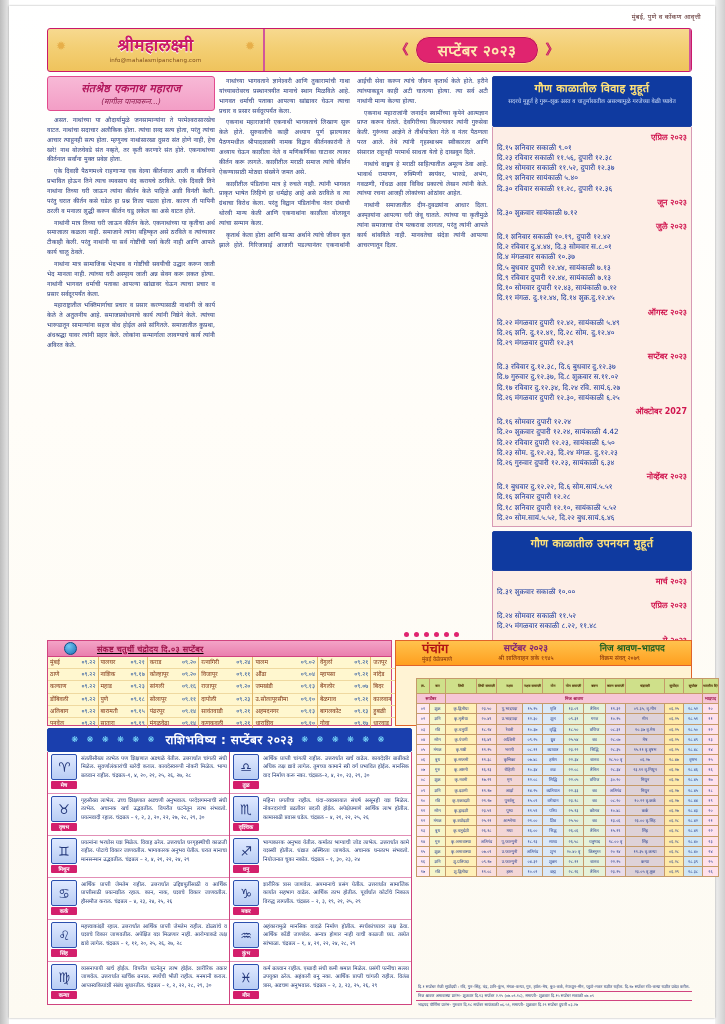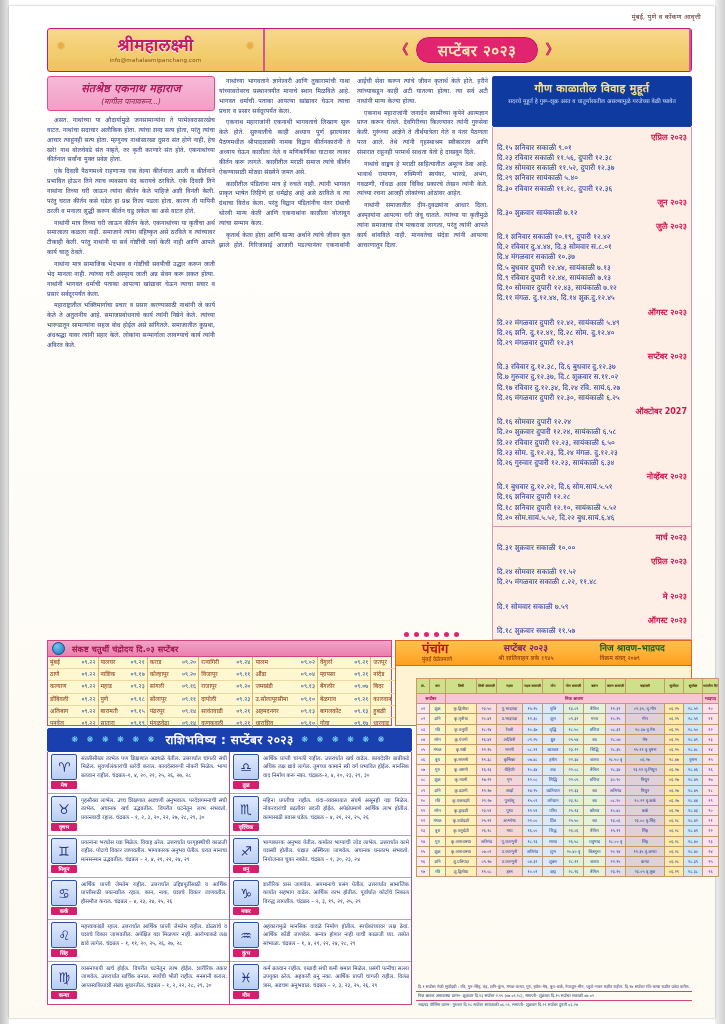--- a/index.html
+++ b/index.html
@@ -84,21 +84,21 @@
     padding:2px 4px 3px;
   }
   .m-month{font-size:8px;font-weight:bold;color:#d0164f;text-align:right;margin:2px 0 1px;}
   .m-line{font-size:7.2px;color:#12349a;line-height:1.42;}
 
   
   .lower{position:absolute;left:38px;top:634px;width:645px;height:86px;display:flex;gap:3px;}
   .sank{width:345px;border:1.2px solid #d0447f;background:#fff7cf;box-sizing:border-box;}
   .sank-head{
     background:linear-gradient(180deg,#f3a3c6,#ea7fae);border-bottom:1px solid #d0447f;
-    display:flex;align-items:center;gap:7px;padding:1px 4px;
+    display:flex;align-items:center;gap:20px;padding:1px 16px;text-decoration:underline;
   }
   .sank-head .globe{
     width:11px;height:11px;border-radius:50%;
     background:radial-gradient(circle at 35% 30%,#6fc7f2,#1f6fb5);
     border:1px solid #0e4f86;flex:none;
   }
   .sank-head .t{font-size:8px;font-weight:bold;color:#9c1248;letter-spacing:.2px;}
   .citygrid{display:flex;}
   .citycol{flex:1;border-right:1px solid #e0b66a;}
   .citycol:last-child{border-right:none;}
@@ -255,31 +255,34 @@
             <div class="m-line">दि.२२ मंगळवार दुपारी १२.४२, सायंकाळी ५.४९</div>
             <div class="m-line">दि.२६ शनि. दु.१२.४१, दि.२८ सोम. दु.१२.४०</div>
             <div class="m-line">दि.२९ मंगळवार दुपारी १२.३९</div>
             <div class="m-month">सप्टेंबर २०२३</div>
             <div class="m-line">दि.३ रविवार दु.१२.३८, दि.६ बुधवार दु.१२.३७</div>
             <div class="m-line">दि.७ गुरुवार दु.१२.३७, दि.८ शुक्रवार स.११.०२</div>
             <div class="m-line">दि.१७ रविवार दु.१२.३४, दि.२४ रवि. सायं.६.२७</div>
             <div class="m-line">दि.२६ मंगळवार दुपारी १२.३०, सायंकाळी ६.२५</div>
             <div class="m-month">ऑक्टोबर 2027</div>
             <div class="m-line">दि.१६ सोमवार दुपारी १२.२४</div>
-            <div class="m-line">दि.२० शुक्रवार दुपारी १२.२४, सायंकाळी ६.५८</div>
+            <div class="m-line">दि.२० शुक्रवार दुपारी १२.२४, सायंकाळी 4.42</div>
             <div class="m-line">दि.२२ रविवार दुपारी १२.२३, सायंकाळी ६.५०</div>
             <div class="m-line">दि.२३ सोम. दु.१२.२३, दि.२४ मंगळ. दु.१२.२३</div>
             <div class="m-line">दि.२६ गुरुवार दुपारी १२.२३, सायंकाळी ६.३४</div>
             <div class="m-month">नोव्हेंबर २०२३</div>
             <div class="m-line">दि.१ बुधवार दु.१२.२२, दि.६ सोम.सायं.५.५१</div>
             <div class="m-line">दि.१६ शनिवार दुपारी १२.२८</div>
             <div class="m-line">दि.१८ शनिवार दुपारी १२.१०, सायंकाळी ५.५२</div>
             <div class="m-line">दि.२० सोम.सायं.५.५२, दि.२२ बुध.सायं.६.४६</div>
           </div>
 
+        <div class="blue-box" style="margin-top:4px;">
+          <h3>गौण काळातील उपनयन मुहूर्त</h3>
+        </div>
         <div class="muhurt-body" id="upanayan-body">
             <div class="m-month">मार्च २०२३</div>
             <div class="m-line">दि.३१ शुक्रवार सकाळी १०.००</div>
             <div class="m-month">एप्रिल २०२३</div>
             <div class="m-line">दि.२४ सोमवार सकाळी ११.५२</div>
             <div class="m-line">दि.२५ मंगळवार सकाळी ८.२२, ११.४८</div>
             <div class="m-month">मे २०२३</div>
             <div class="m-line">दि.१ सोमवार सकाळी ७.५९</div>
             <div class="m-month">ऑगस्ट २०२३</div>
             <div class="m-line">दि.१८ शुक्रवार सकाळी ११.५७</div>

